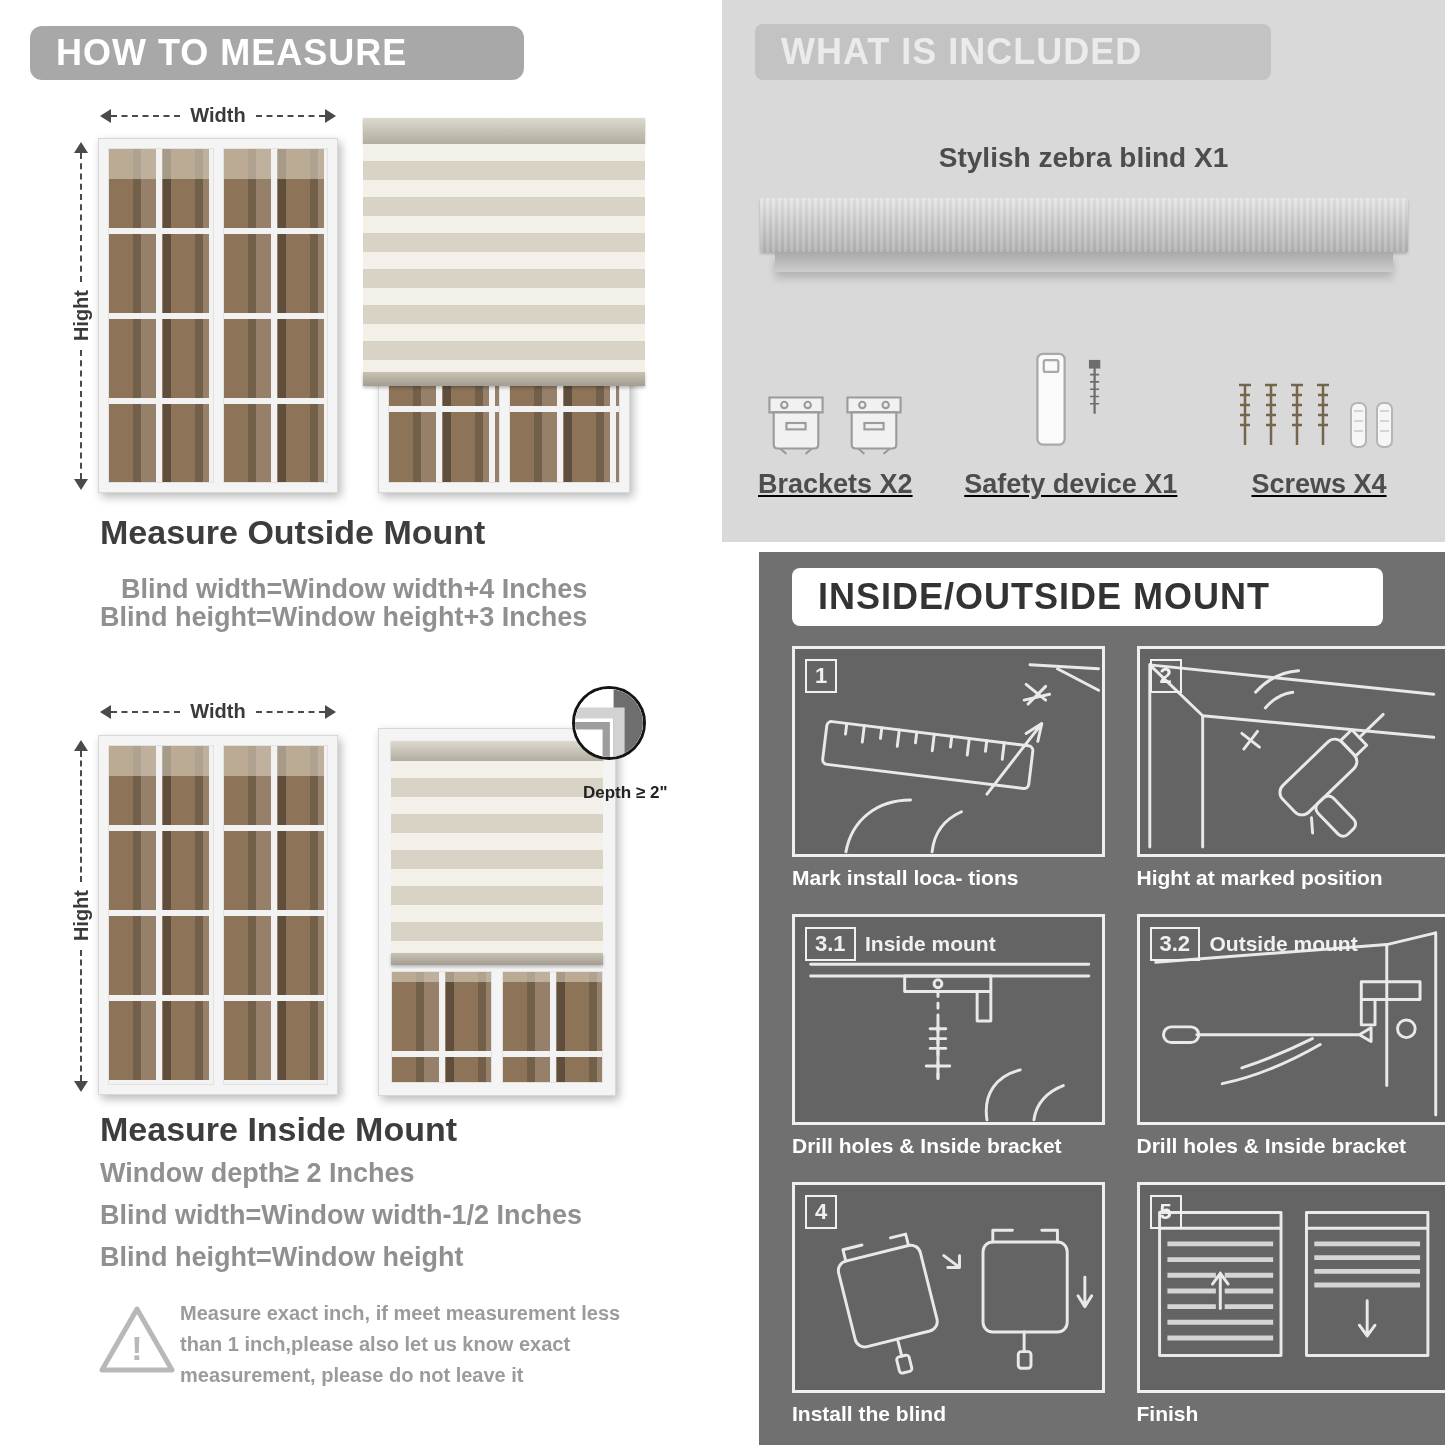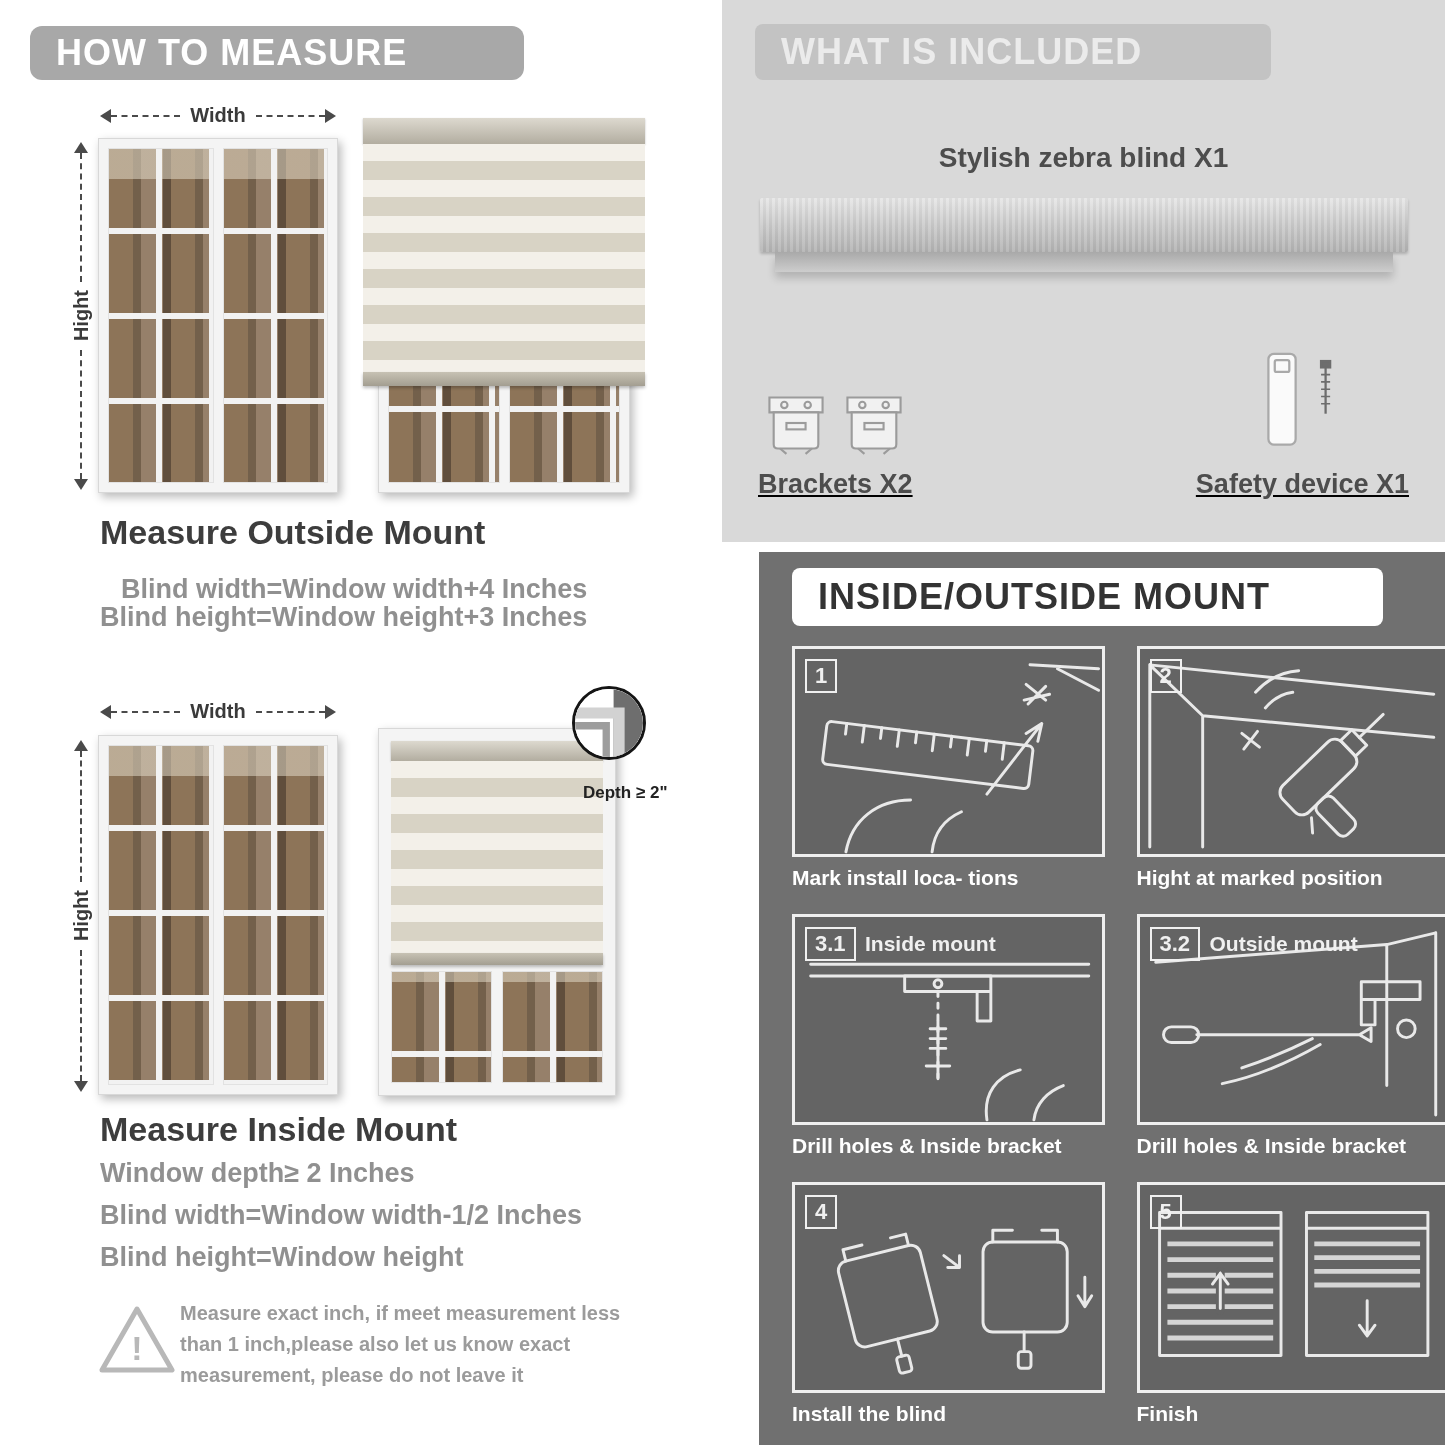--- a/index.html
+++ b/index.html
@@ -237,20 +237,40 @@
             <g stroke="#6d6d6d" stroke-width="2.5" fill="none">
               <rect x="86" y="12" width="10" height="7" fill="#6d6d6d"></rect>
               <line x1="91" y1="19" x2="91" y2="70"></line>
               <path d="M86 27 h10 M86 35 h10 M86 43 h10 M86 51 h10 M86 59 h10" stroke-width="1.8"></path>
             </g>
           </svg>
         </div>
         <div class="item-label">Safety device X1</div>
       </div>
 
+      <div class="item">
+        <div class="icons">
+          <svg width="180" height="80" viewBox="0 0 180 80">
+            <g stroke="#75654a" stroke-width="2.5" fill="none">
+              <path d="M10 8 h12 M16 8 V60 M11 18 h10 M11 28 h10 M11 38 h10 M11 48 h10 M16 60 l0 8"></path>
+              <path d="M36 8 h12 M42 8 V60 M37 18 h10 M37 28 h10 M37 38 h10 M37 48 h10 M42 60 l0 8"></path>
+              <path d="M62 8 h12 M68 8 V60 M63 18 h10 M63 28 h10 M63 38 h10 M63 48 h10 M68 60 l0 8"></path>
+              <path d="M88 8 h12 M94 8 V60 M89 18 h10 M89 28 h10 M89 38 h10 M89 48 h10 M94 60 l0 8"></path>
+            </g>
+            <g fill="rgba(255,255,255,.75)" stroke="#b5b5b5" stroke-width="2">
+              <rect x="122" y="26" width="15" height="44" rx="6"></rect>
+              <rect x="148" y="26" width="15" height="44" rx="6"></rect>
+            </g>
+            <g stroke="#c9c9c9" stroke-width="1.5">
+              <path d="M125 34 h9 M125 44 h9 M125 54 h9 M151 34 h9 M151 44 h9 M151 54 h9"></path>
+            </g>
+          </svg>
+        </div>
+        <div class="item-label">Screws X4</div>
+      </div>
 
     </div>
   </div>
 
   <div class="abs mount-section">
     <div class="abs mount-bar">
       <span>INSIDE/OUTSIDE MOUNT</span>
     </div>
 
     <div class="abs steps">

